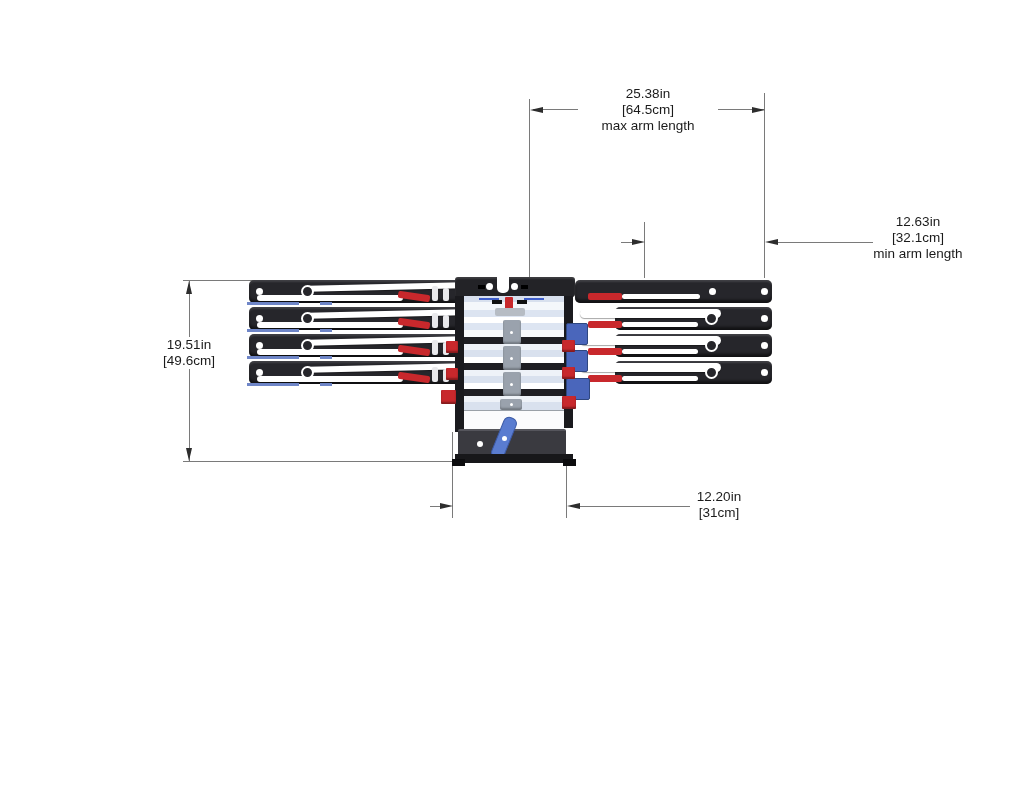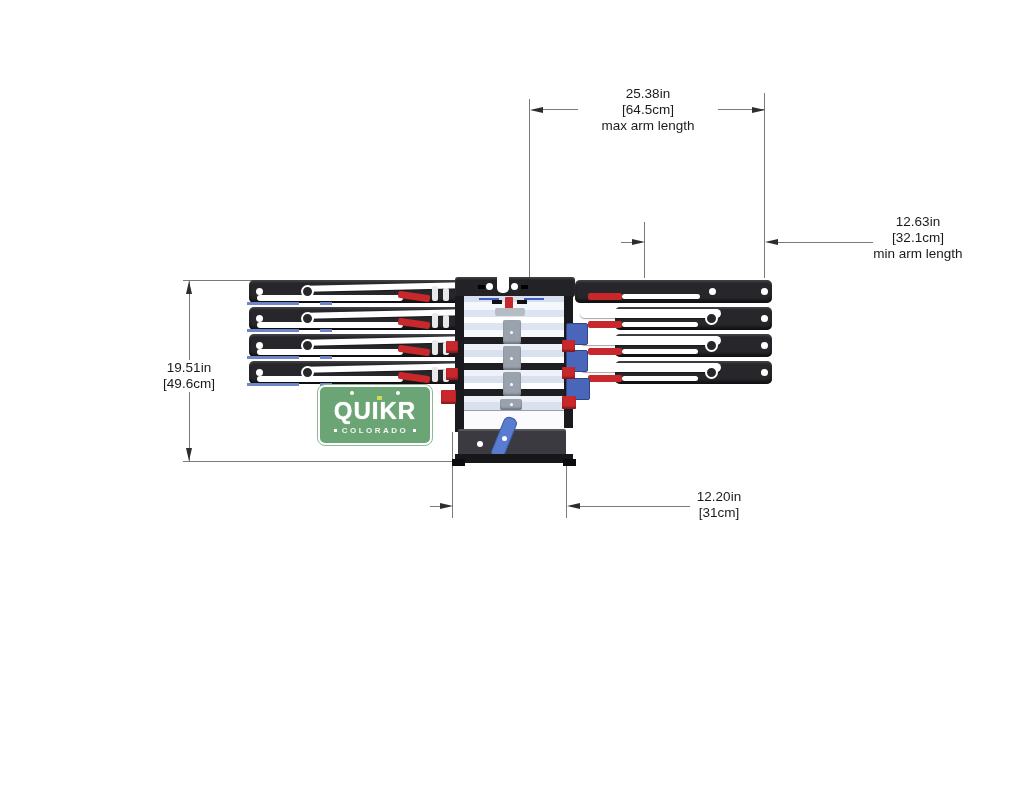--- a/index.html
+++ b/index.html
@@ -75,21 +75,21 @@
       <div>min arm length</div>
     </div>
   </div>
 
   <div>
     <div class="vline" style="left:189px;top:281px;height:180px;"></div>
     <div class="arrow a-up" style="left:186px;top:281px;"></div>
     <div class="arrow a-down" style="left:186px;top:448px;"></div>
     <div class="hline" style="left:183px;top:280px;width:76px;"></div>
     <div class="hline" style="left:183px;top:461px;width:390px;"></div>
-    <div class="dim-text" style="left:147px;top:360px;width:84px;">
+    <div class="dim-text" style="left:147px;top:337px;width:84px;">
       <div class="mask">19.51in</div>
       <div class="mask">[49.6cm]</div>
     </div>
   </div>
 
   <div>
     <div class="vline" style="left:452px;top:432px;height:86px;"></div>
     <div class="vline" style="left:566px;top:466px;height:52px;"></div>
     <div class="hline" style="left:430px;top:506px;width:13px;"></div>
     <div class="arrow a-right" style="left:440px;top:503px;"></div>
@@ -246,25 +246,14 @@
     <div style="position:absolute;left:464px;top:410px;width:100px;height:22px;background:#fbfbfd;border-top:1px solid #9aa0a8;z-index:3;"></div>
     <div style="position:absolute;left:458px;top:429px;width:108px;height:32px;background:#3a3a40;border-top:2px solid #55555c;border-radius:2px;z-index:4;"></div>
     <div class="dot" style="left:477px;top:441px;width:6px;height:6px;z-index:5;"></div>
     <div style="position:absolute;left:497px;top:416px;width:12px;height:42px;background:#5a7cd0;border:1px solid #3c5aa6;border-radius:6px;transform:rotate(22deg);z-index:5;"></div>
     <div class="dot" style="left:502px;top:436px;width:5px;height:5px;z-index:6;"></div>
     <div style="position:absolute;left:455px;top:454px;width:118px;height:9px;background:#17171a;z-index:5;"></div>
     <div style="position:absolute;left:452px;top:459px;width:13px;height:7px;background:#0c0c0e;z-index:5;"></div>
     <div style="position:absolute;left:563px;top:459px;width:13px;height:7px;background:#0c0c0e;z-index:5;"></div>
   </div>
 
-  <div id="plate">
-    <div class="screw-top" style="left:30px;"></div>
-    <div class="screw-top" style="left:76px;"></div>
-    <div class="brand">QUIKR</div>
-    <div class="i-dot"></div>
-    <div class="region-row">
-      <span class="screw"></span>
-      <span class="region">COLORADO</span>
-      <span class="screw"></span>
-    </div>
-  </div>
 
 </div>
 
 </body></html>

